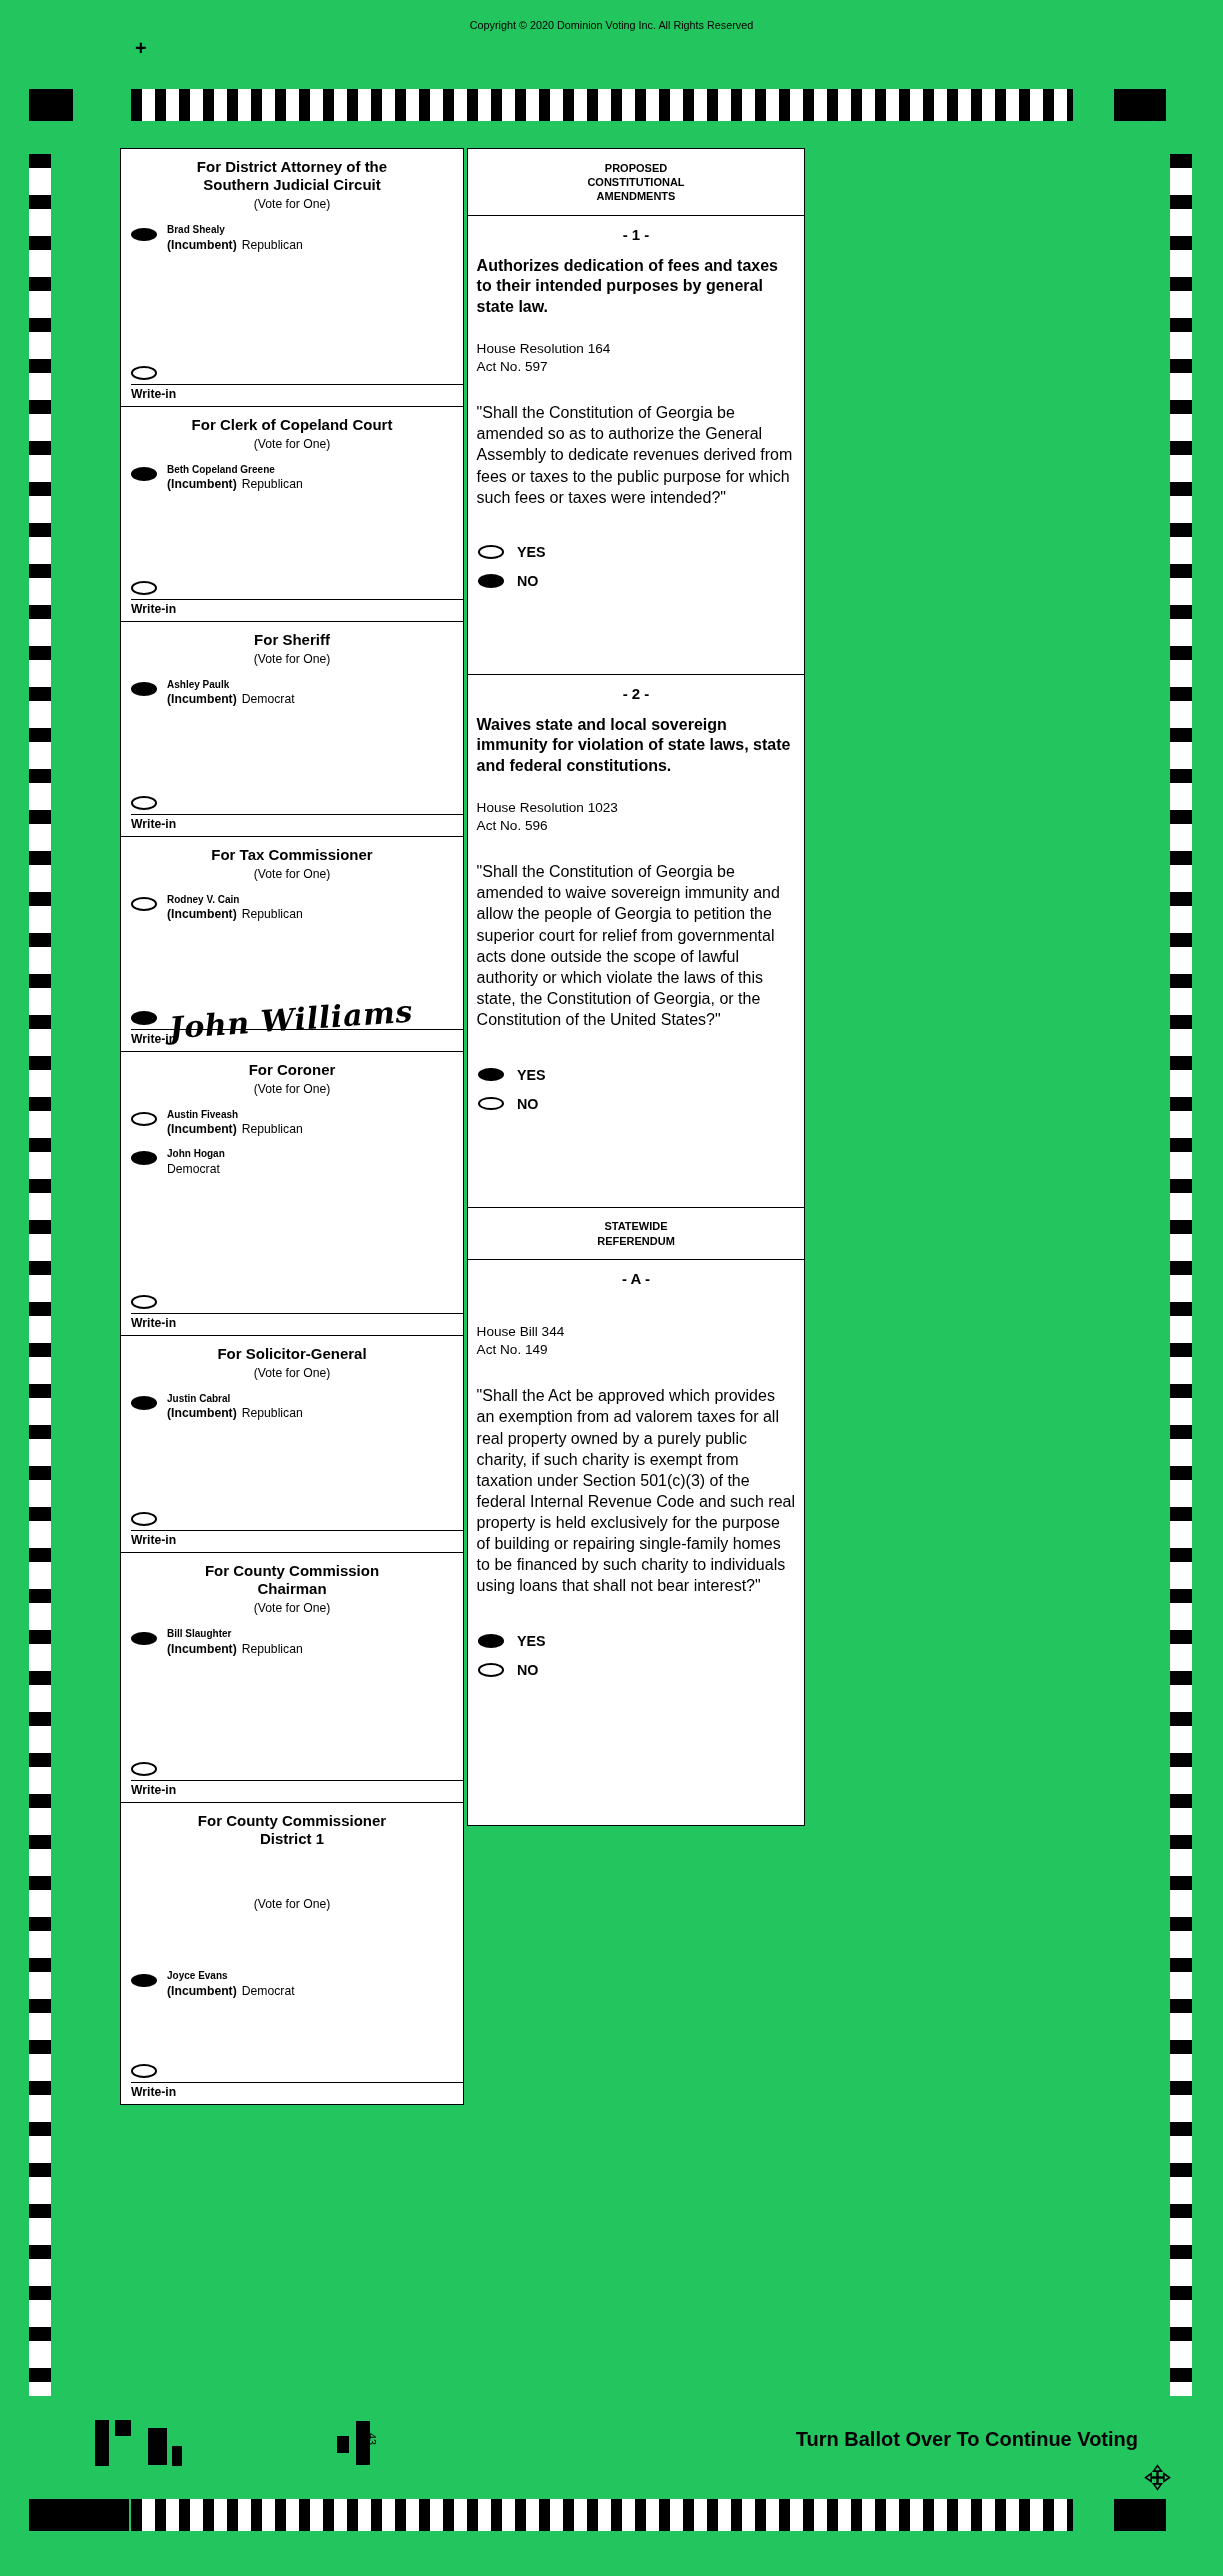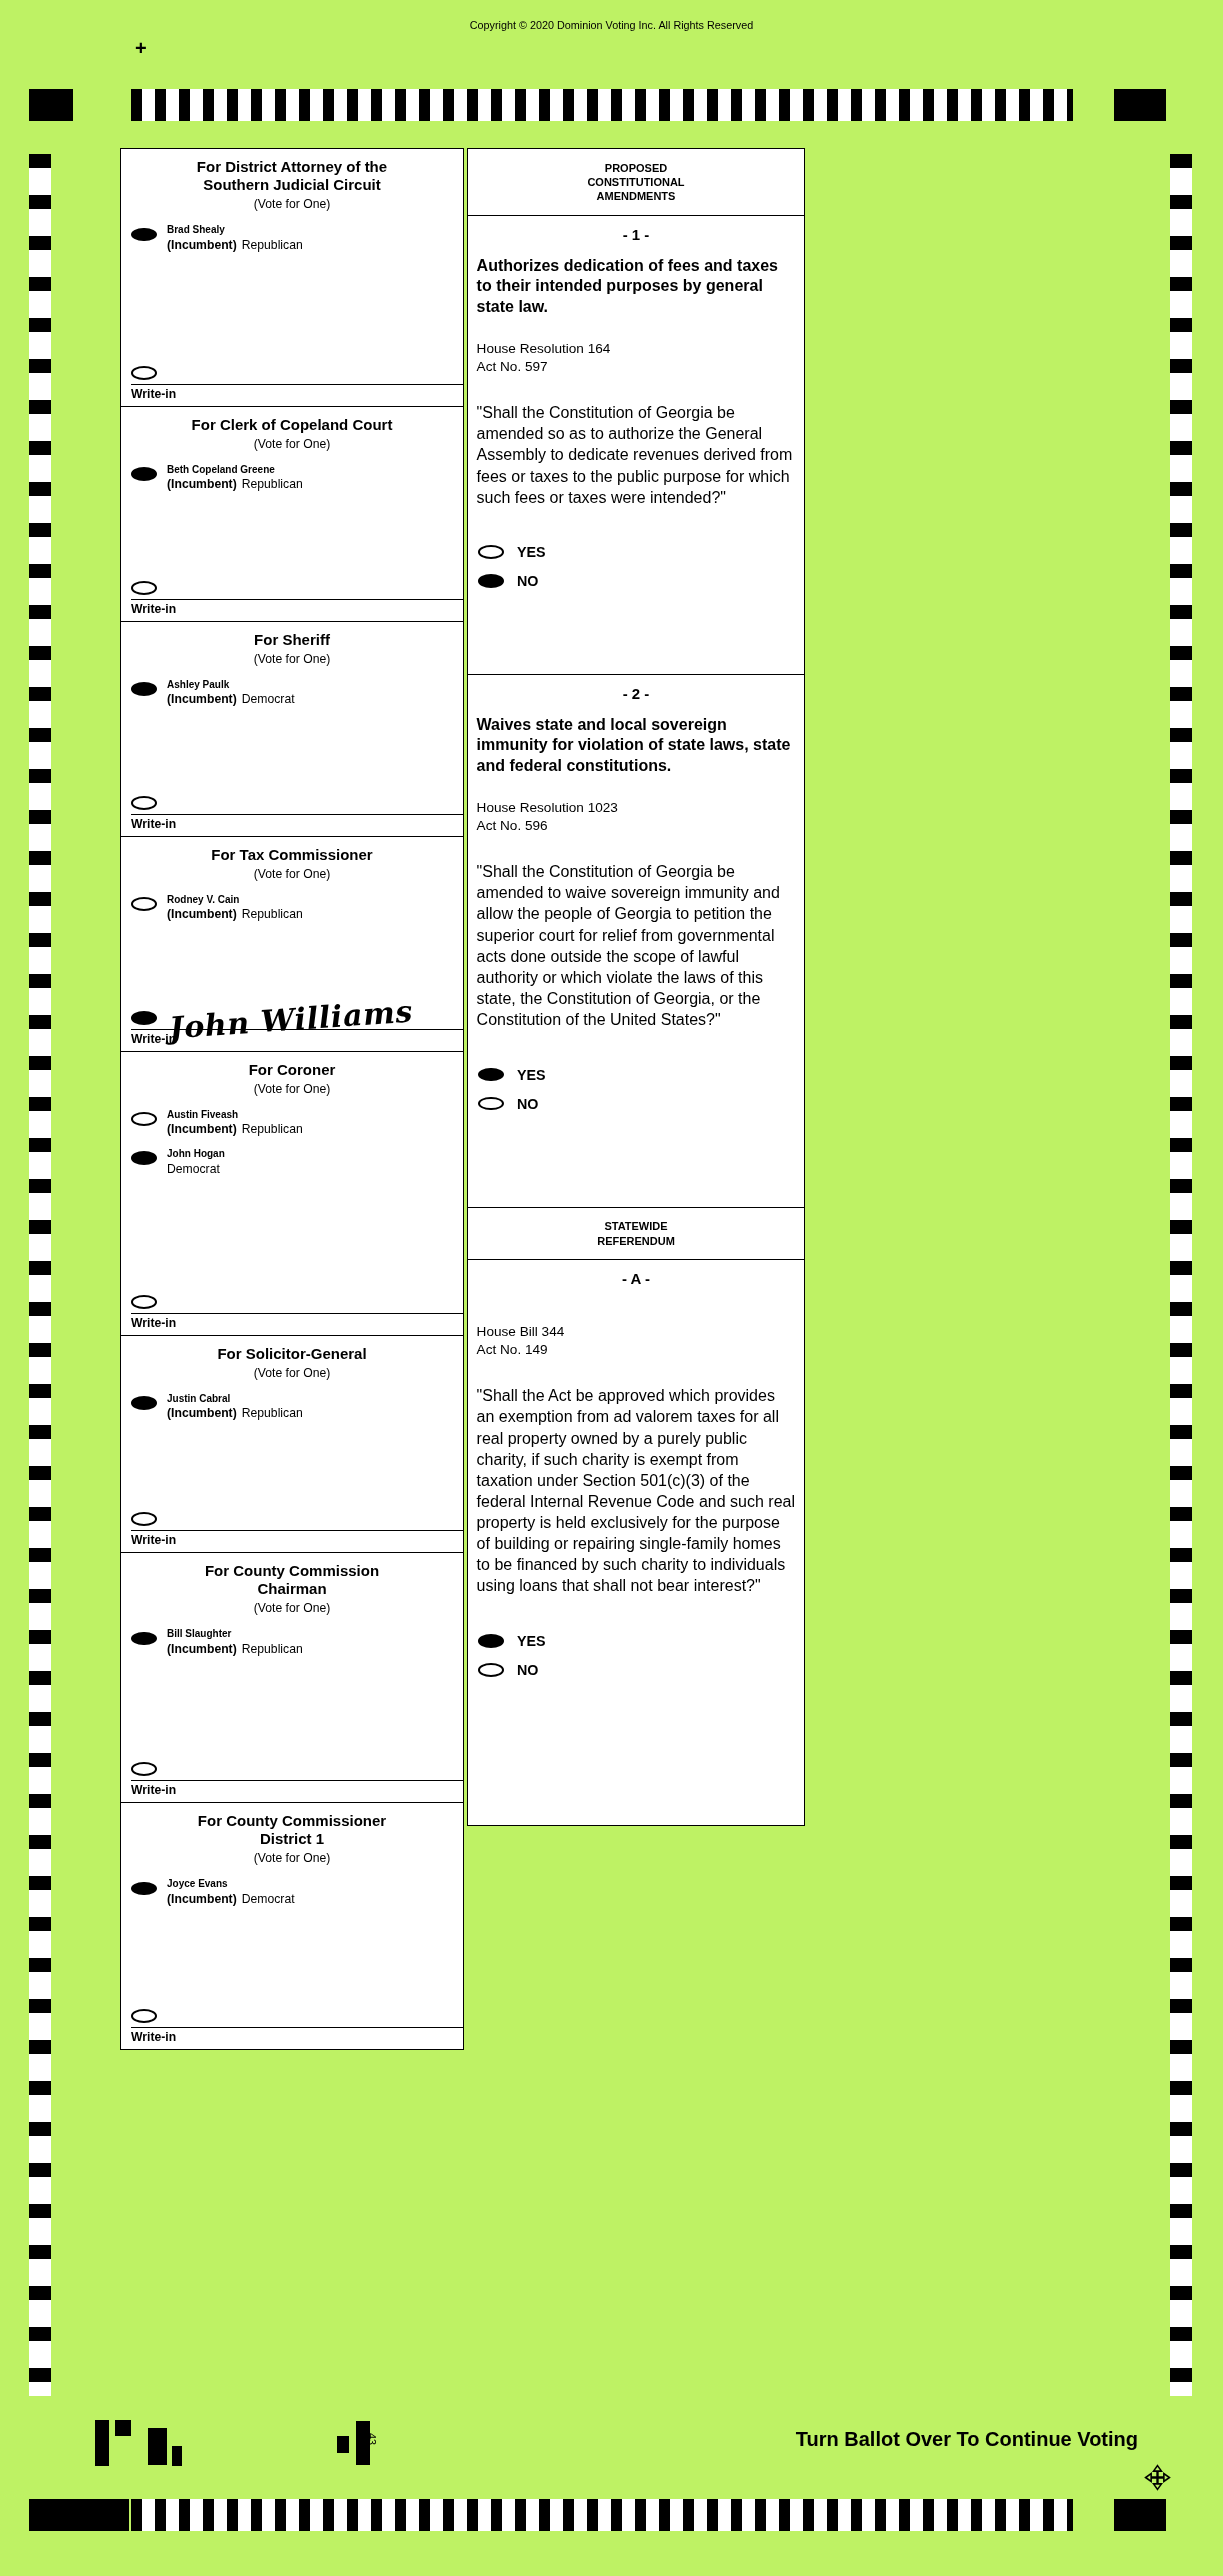--- a/index.html
+++ b/index.html
@@ -1,17 +1,17 @@
 <!DOCTYPE html>
 <html style="font-size:11.5px"><head>
 <meta charset="utf-8">
 <style>
   html,body{margin:0;padding:0;background:#fff;}
   body{width:1223px;height:2576px;position:relative;font-family:"Liberation Sans",sans-serif;color:#000;}
-  .page{position:absolute;inset:0;background:#bef264;overflow:hidden;}
+  .page{position:absolute;inset:0;background:#22c55e;overflow:hidden;}
 
   
   .copyright{position:absolute;top:18.6px;left:0;right:0;text-align:center;font-size:10.8px;}
   .plus-mark{position:absolute;left:135px;top:37px;font-size:20px;font-weight:bold;}
   .timing-row{position:absolute;height:32px;background:repeating-linear-gradient(to right,#000 0 10.8px,#fff 10.8px 24px);}
   .timing-top{left:131px;top:89px;width:942px;}
   .timing-bottom{left:131px;top:2499px;width:942px;}
   .block{position:absolute;background:#000;}
   .block-tl{left:29px;top:89px;width:44px;height:32px;}
   .block-tr{left:1114px;top:89px;width:52px;height:32px;}
@@ -21,21 +21,21 @@
   .timing-left{left:29px;}
   .timing-right{left:1170px;}
 
   
   .col{position:absolute;top:148px;border:1.4px solid #000;background:#fff;}
   .col-left{left:120px;width:342px;}
   .col-right{left:467px;width:336px;}
 
   
   .contest{display:flex;flex-direction:column;border-bottom:1.4px solid #000;}
-  .contest:last-child{border-bottom:none;}
+  .contest:last-child{border-bottom:none;gap:46px;}
   .c-title{font-weight:bold;font-size:15px;text-align:center;white-space:pre-line;line-height:1.22;padding:8.6px 21.5px 0;}
   .c-inst{font-size:12.2px;text-align:center;padding:2.9px 0 5.7px;}
   .cand{display:flex;align-items:flex-start;gap:10px;padding:7.2px 7.2px 4.3px 10px;}
   .oval{display:inline-block;width:26px;height:13.6px;border:2.2px solid #000;border-radius:50%;box-sizing:border-box;background:#fff;flex:0 0 auto;margin-top:3.6px;}
   .oval.filled{background:#000;}
   .cname{display:block;font-weight:bold;font-size:10px;line-height:1.15;}
   .cdetail{display:block;font-size:12.2px;margin-top:2.2px;}
   .cdetail .q{font-weight:bold;}
   .cdetail .q:not(:empty){margin-right:5px;text-align:right;}
   .wgroup{margin-top:auto;}

